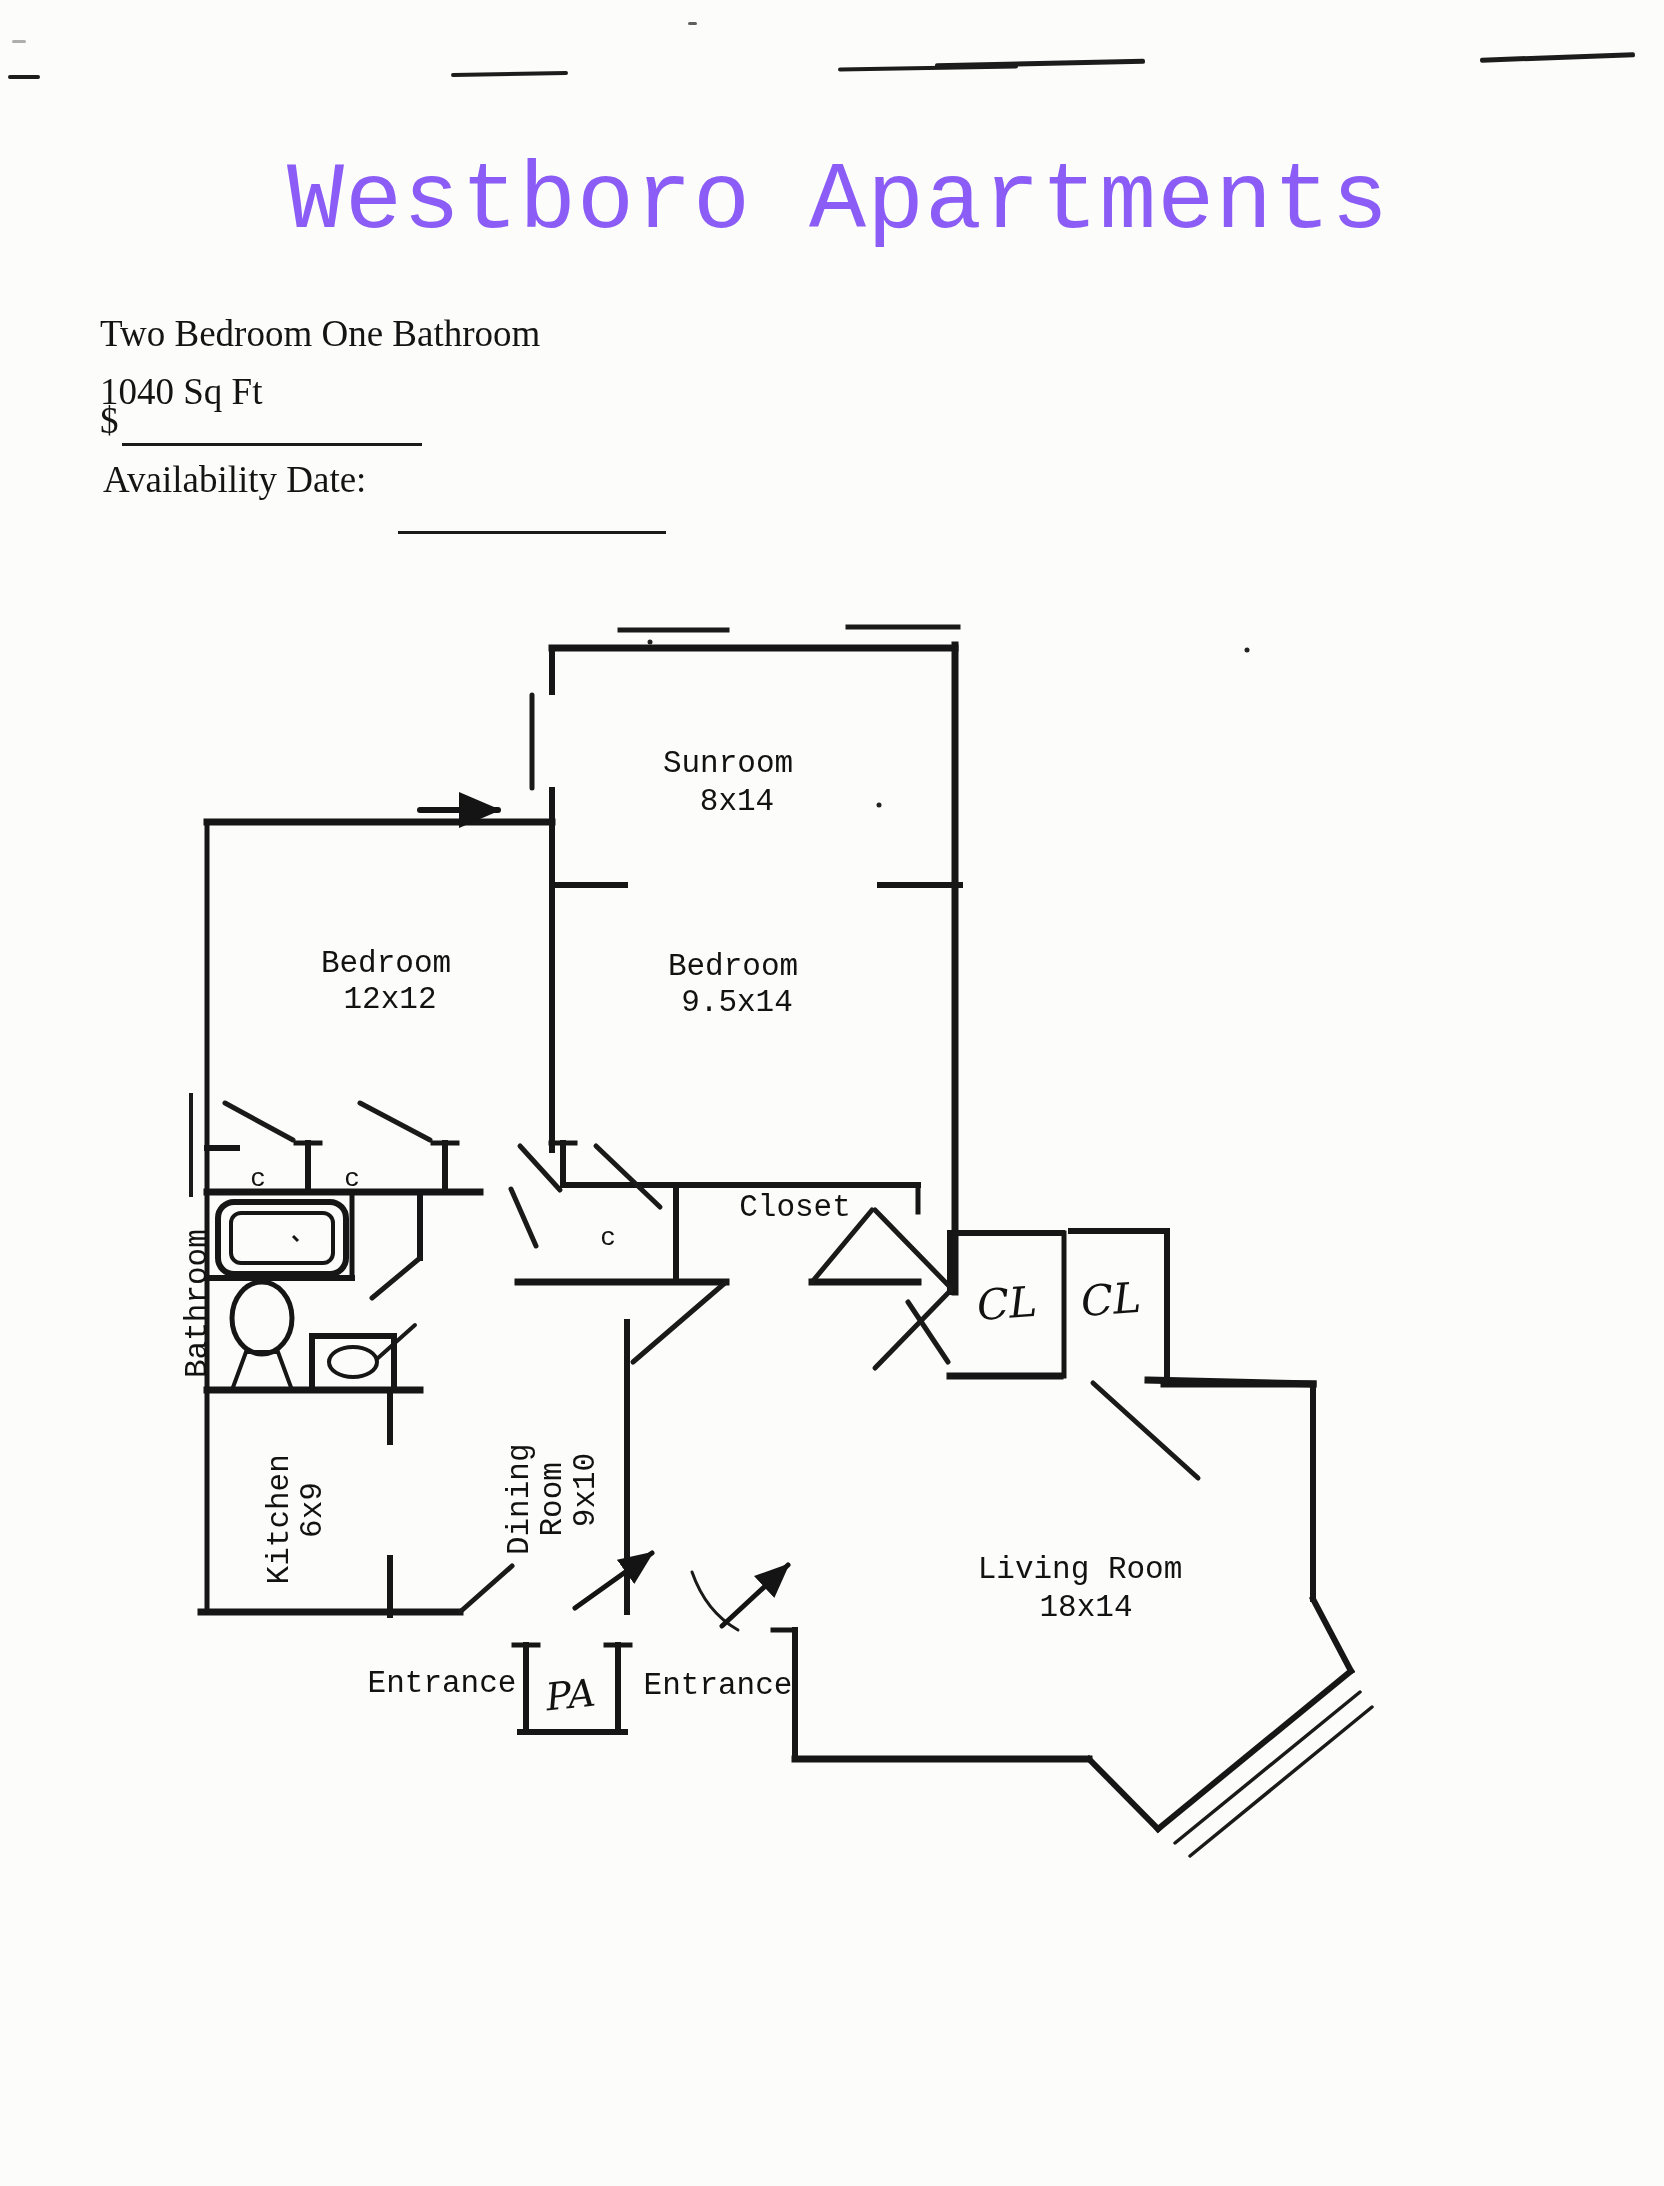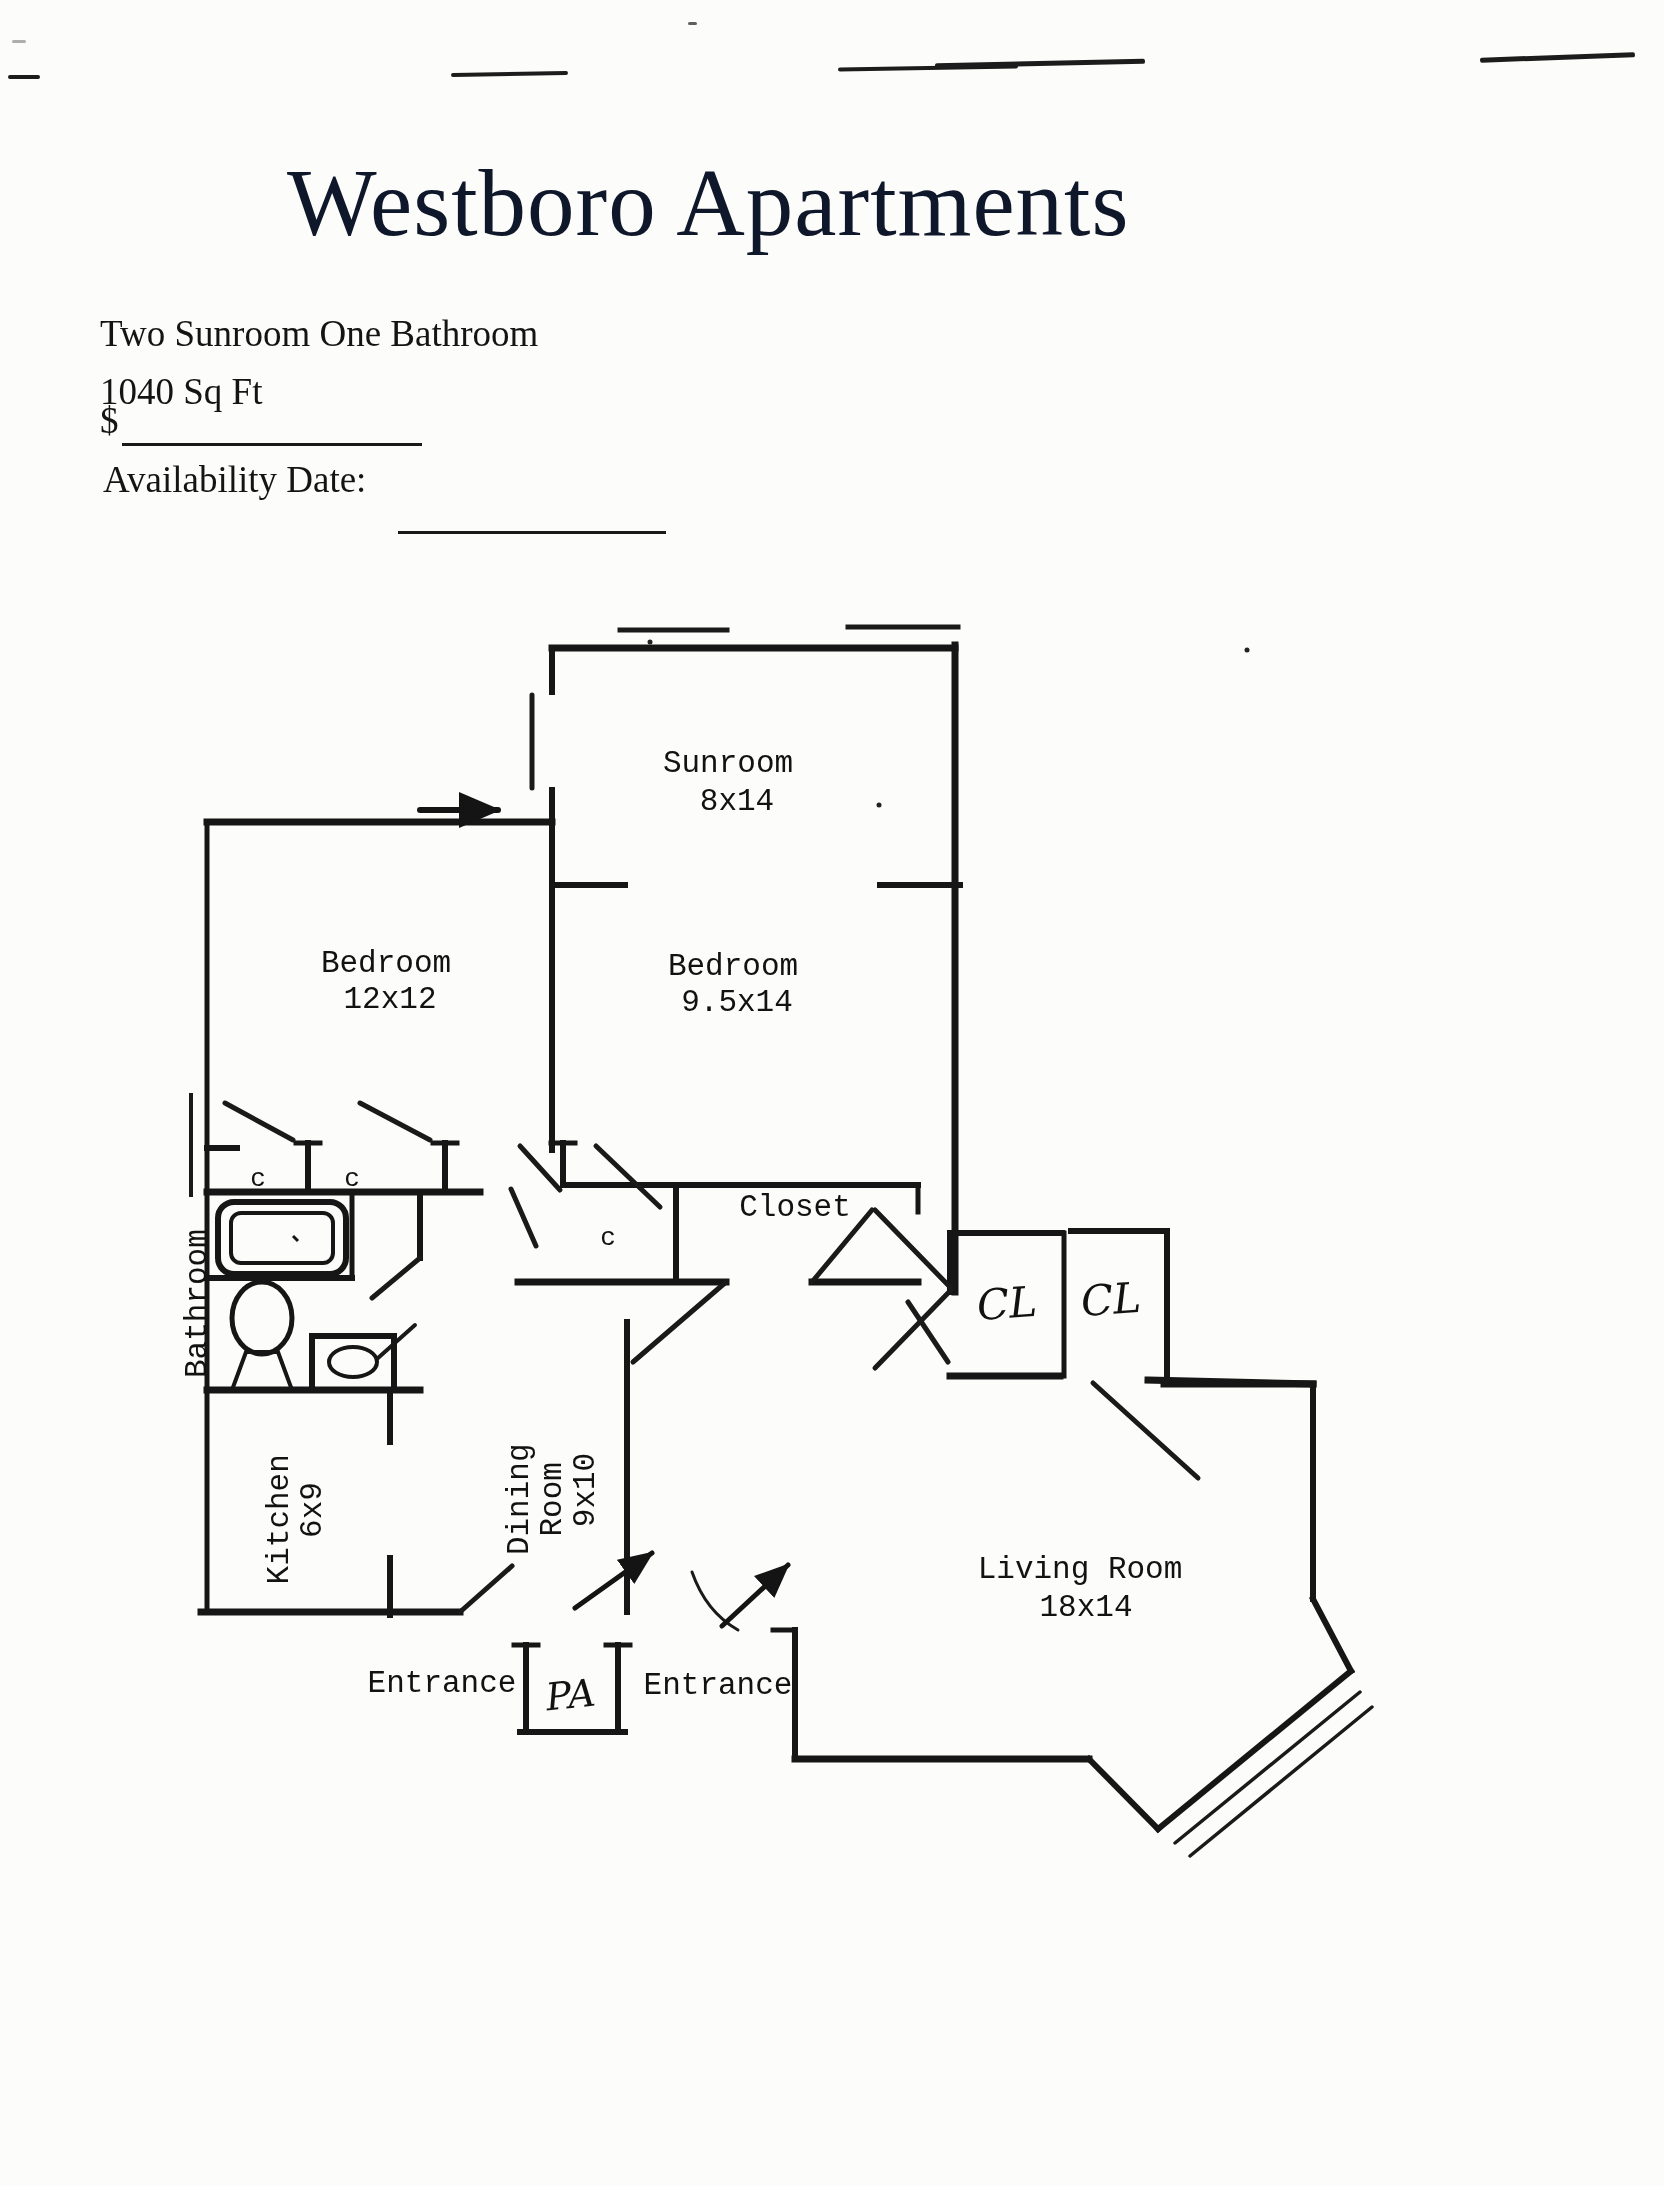--- a/index.html
+++ b/index.html
@@ -4,22 +4,22 @@
 <style>
   html,body{margin:0;padding:0;}
   body{
     width:1664px;height:2186px;position:relative;overflow:hidden;
     background:#fcfcfa;color:#111;
     font-family:"Liberation Serif", serif;
   }
   .abs{position:absolute;}
   .artifact{position:absolute;background:#1c1c1c;border-radius:2px;}
   .title{
-    font-family:Liberation Serif, serif;
-    font-size:95px;letter-spacing:1px;color:#0f172a;white-space:nowrap;
+    font-family:Liberation Mono, monospace;
+    font-size:95px;letter-spacing:1px;color:#8b5cf6;white-space:nowrap;
   }
   .info-line{
     font-family:"Liberation Serif", serif;
     font-size:37px;color:#141414;white-space:nowrap;
   }
   .uline{position:absolute;background:#1a1a1a;height:3px;}
   svg text{fill:#121212;}
   .mono{
     font-family:"Liberation Mono","DejaVu Sans Mono",monospace;
     font-size:31px;
@@ -39,21 +39,21 @@
 <div class="artifact" style="left:8px;top:75px;width:32px;height:4px;"></div>
 <div class="artifact" style="left:451px;top:72px;width:117px;height:4px;transform:rotate(-1deg);"></div>
 <div class="artifact" style="left:838px;top:66px;width:180px;height:4px;transform:rotate(-1deg);"></div>
 <div class="artifact" style="left:935px;top:61px;width:210px;height:5px;transform:rotate(-1.2deg);"></div>
 <div class="artifact" style="left:1480px;top:55px;width:155px;height:5px;transform:rotate(-2deg);"></div>
 <div class="artifact" style="left:688px;top:22px;width:9px;height:3px;opacity:.7;"></div>
 <div class="artifact" style="left:12px;top:40px;width:14px;height:3px;opacity:.35;"></div>
 
 <div class="abs title" style="left:287px;top:148px;">Westboro Apartments</div>
 
-<div class="abs info-line" style="left:100px;top:312px;">Two Sunroom One Bathroom</div>
+<div class="abs info-line" style="left:100px;top:312px;">Two Bedroom One Bathroom</div>
 <div class="abs info-line" style="left:100px;top:356px;margin-top:14px;">1040 Sq Ft</div>
 <div class="abs info-line" style="left:100px;top:399px;">$</div>
 <div class="uline" style="left:122px;top:443px;width:300px;"></div>
 <div class="abs info-line" style="left:103px;top:458px;">Availability Date:</div>
 <div class="uline" style="left:398px;top:531px;width:268px;"></div>
 
 <svg class="abs" style="left:0;top:0;" width="1664" height="2186" viewBox="0 0 1664 2186">
   <defs>
     <marker id="arr" markerWidth="9" markerHeight="8" refX="6.5" refY="3" orient="auto" markerUnits="strokeWidth">
       <path d="M0,0 L7,3 L0,6 Z" fill="#141414"></path>

